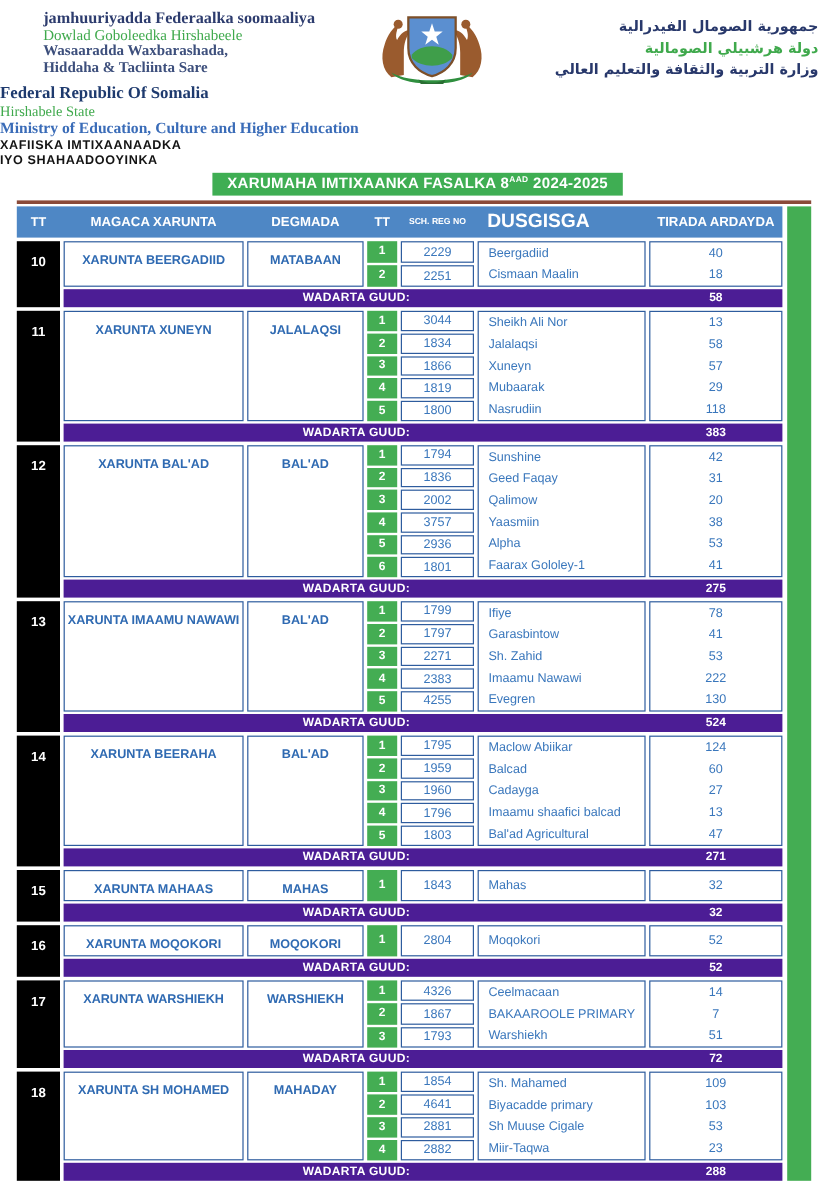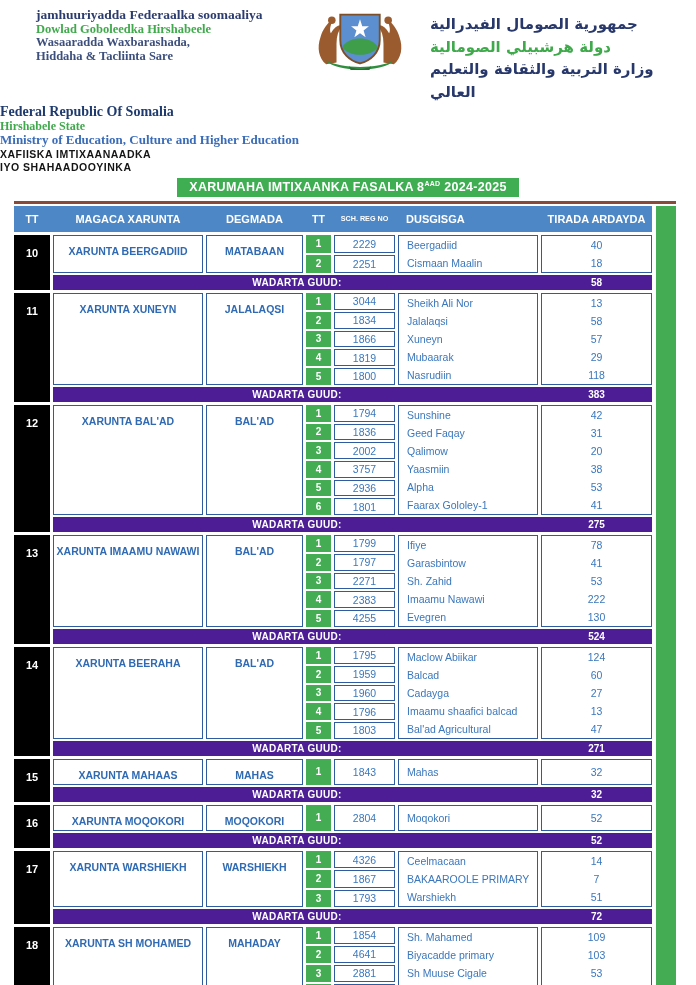--- a/index.html
+++ b/index.html
@@ -3,49 +3,49 @@
 <meta charset="utf-8">
 <style>
   html,body{margin:0;padding:0}
   body{width:696px;height:985px;background:#fff;font-family:"Liberation Sans",sans-serif;overflow:hidden}
 
   
   .header{padding-top:8px}
   .header-top{display:flex;align-items:flex-start}
   .left-block{width:290px;padding-left:36px;box-sizing:border-box;font-family:"Liberation Serif",serif;line-height:1.08}
   .ln1{color:#2d3c6e;font-weight:bold;font-size:13.5px}
-  .ln2{color:#3fa94c;font-weight:bold;font-size:12.5px}
+  .ln2{color:#3fa94c;font-weight:normal;font-size:12.5px}
   .ln3,.ln4{color:#3d4f7c;font-weight:bold;font-size:12.5px}
   .emblem-box{width:140px;display:flex;justify-content:center;flex:none}
-  .arabic-block{flex:1;direction:rtl;text-align:left;padding:5px 14px 0 0;font-family:"DejaVu Sans",sans-serif;font-size:15px;line-height:1.5;font-weight:bold}
+  .arabic-block{flex:1;direction:rtl;text-align:right;padding:5px 14px 0 0;font-family:"DejaVu Sans",sans-serif;font-size:12px;line-height:1.5;font-weight:bold}
   .ar1,.ar3{color:#28386b}
   .ar2{color:#3fa94c}
 
   .title-block{text-align:left;margin-top:1px;font-family:"Liberation Serif",serif;line-height:1.12}
   .t-country{color:#1e3a6e;font-weight:bold;font-size:14px}
-  .t-state{color:#3fa94c;font-weight:bold;font-size:12px}
+  .t-state{color:#3fa94c;font-weight:normal;font-size:12px}
   .t-ministry{color:#3a6cb8;font-weight:bold;font-size:13px}
   .t-office{color:#141414;font-weight:bold;font-size:10.5px;font-family:"Liberation Sans",sans-serif;letter-spacing:.5px;line-height:1.25}
 
   .banner-wrap{text-align:center;margin-top:3px}
   .banner{display:inline-block;background:#3fae53;color:#fff;font-weight:bold;font-size:12.5px;padding:2px 12px 3px;letter-spacing:.3px}
   .banner sup{font-size:7px}
 
   
   .table-wrap{display:flex;gap:4px;margin:4px 20px 0 14px;border-top:3px solid #8a4a39;padding-top:2px}
   .main-table{width:638px;flex:none}
   .green-strip{flex:1;background:#44ad53}
 
   .thead{display:flex;gap:3px;background:#4e87c5;height:26px;align-items:center;color:#fff;font-weight:bold}
   .h-tt{width:36px;text-align:center;font-size:10.5px;flex:none}
   .h-name{width:150px;text-align:center;font-size:11px;flex:none}
   .h-degmada{width:97px;text-align:center;font-size:11px;flex:none}
   .h-subtt{width:25px;text-align:center;font-size:10.5px;flex:none}
   .h-reg{width:61px;text-align:center;font-size:7.2px;flex:none}
-  .h-dusg{width:140px;font-size:11px;padding-left:8px;box-sizing:border-box;flex:none}
+  .h-dusg{width:140px;font-size:16px;padding-left:8px;box-sizing:border-box;flex:none}
   .h-tirada{width:111px;text-align:center;font-size:11px;flex:none}
 
   .group{display:flex;gap:3px;margin-top:3px}
   .group-tt{width:36px;flex:none;background:#000000;color:#fff;font-weight:bold;font-size:11px;
             display:flex;justify-content:center;align-items:flex-start;padding-top:12px;box-sizing:border-box}
   .group-right{flex:1}
   .group-main{display:flex;gap:3px;margin-bottom:2px;min-height:26px}
   .bordered{border:1.5px solid #2e5c9e;box-sizing:border-box;background:#fff}
   .name-col{width:150px;flex:none;display:flex;justify-content:center;padding-top:9px;text-align:center;
             color:#2f6ab2;font-weight:bold;font-size:10.5px;line-height:1.15}

